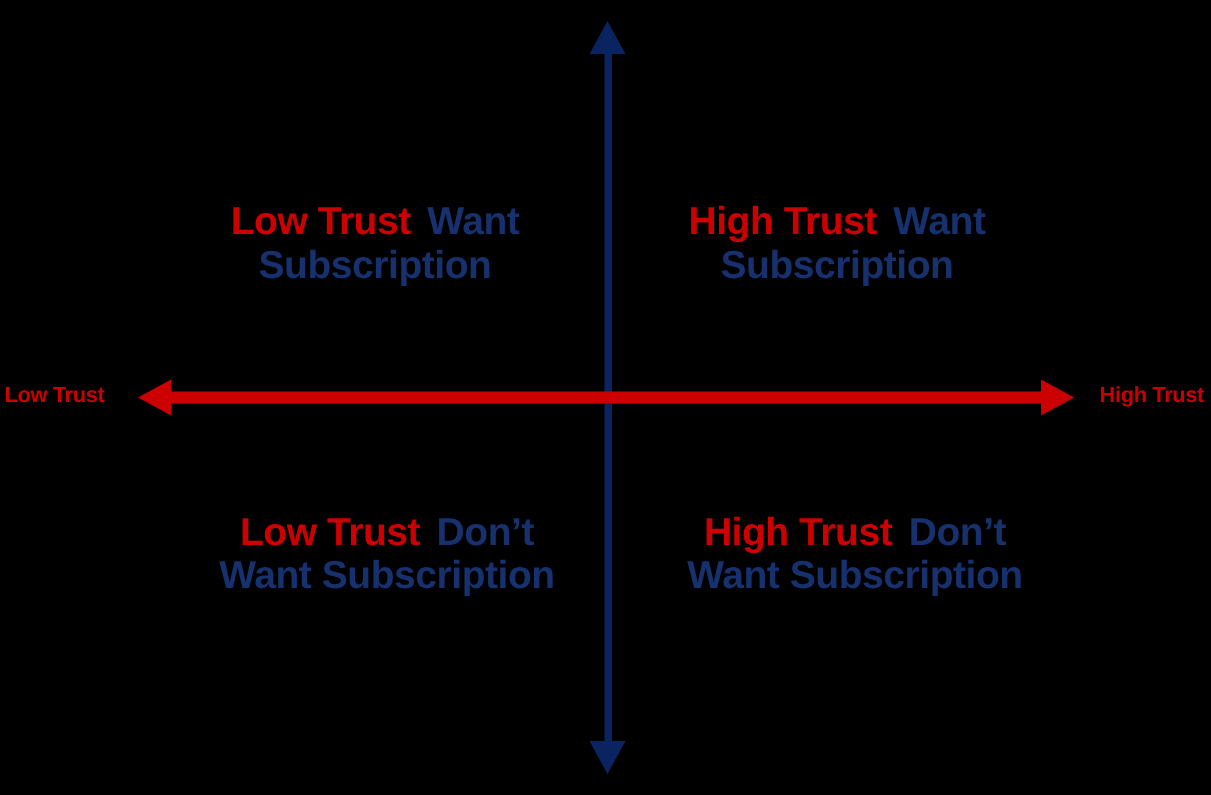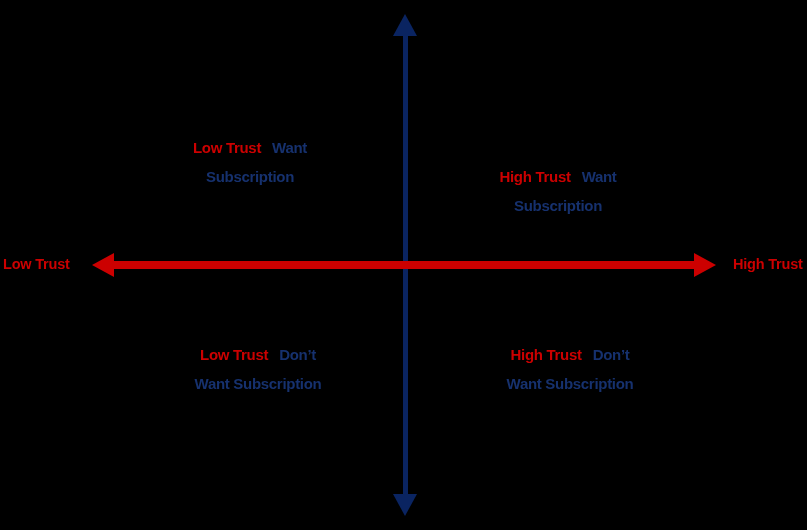--- a/index.html
+++ b/index.html
@@ -85,32 +85,32 @@
     letter-spacing: -0.2px;
   }
   .axis-label-left  { left: 3px;  top: 256px; }
   .axis-label-right { left: 733px; top: 256px; }
 
   
   .quad {
     position: absolute;
     width: 340px;
     text-align: center;
-    font-size: 15px;
+    font-size: 26px;
     font-weight: bold;
     line-height: 29px;
     letter-spacing: -0.3px;
     white-space: normal;
   }
   .quad .trust { color: #CC0000; }
   .quad .want  { color: #16316E; }
   .quad .gap   { display: inline-block; width: 11px; }
 
   .quad-tl { left: 80px;  top: 133px; }
-  .quad-tr { left: 388px; top: 133px; margin-top: 29px; }
+  .quad-tr { left: 388px; top: 133px; }
   .quad-bl { left: 88px;  top: 340px; }
   .quad-br { left: 400px; top: 340px; }
 </style>
 </head>
 <body>
 
 <div id="canvas">
 
   <div class="v-arrow-up"></div>
   <div class="v-axis-line"></div>

